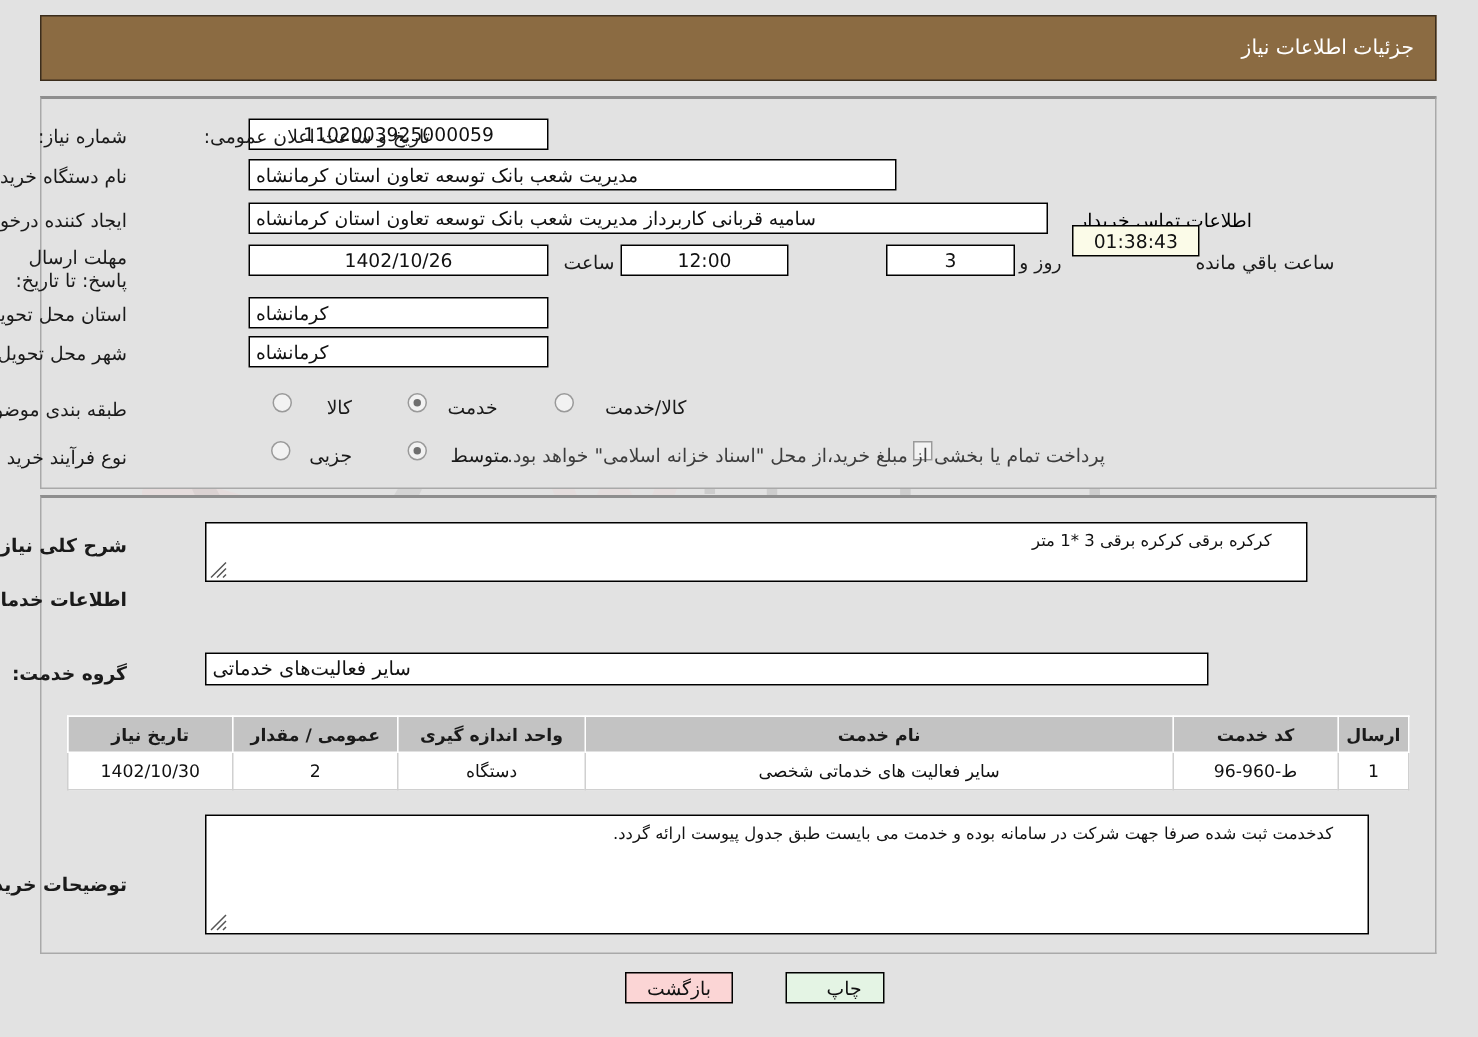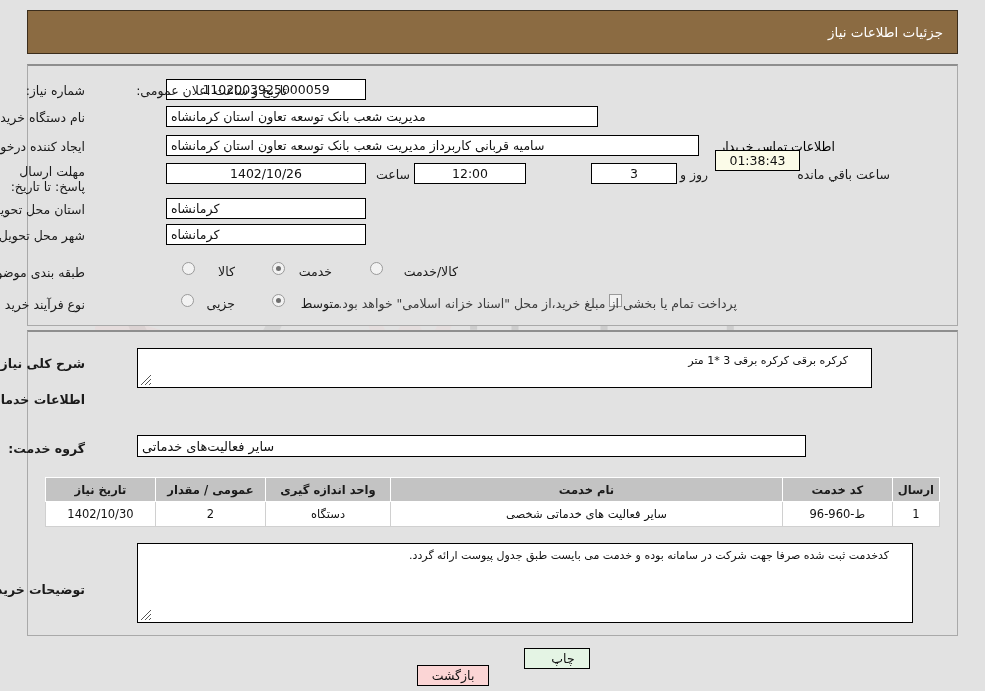--- a/index.html
+++ b/index.html
@@ -211,21 +211,21 @@
     height: 21px;
     border: 1px solid #000;
     font-size: 12.5px;
     color: #111;
     display: flex; align-items: center; justify-content: center;
     z-index: 3;
     cursor: pointer;
     font-family: "DejaVu Sans", "Liberation Sans", sans-serif;
   }
   .btn.print  { background: #e4f4e4; }
-  .btn.back   { background: #fbd5d5; margin-top: 17px; }
+  .btn.back   { background: #fbd5d5; }
 </style>
 </head>
 <body>
 
 <div id="page">
 
   <div class="watermark">
     <svg class="wm-shield" viewBox="0 0 100 110">
       <path d="M50 4 L95 20 L95 56 C95 86 50 106 50 106 C50 106 5 86 5 56 L5 20 Z" fill="none" stroke="#9a9a9a" stroke-width="9"></path>
     </svg>

